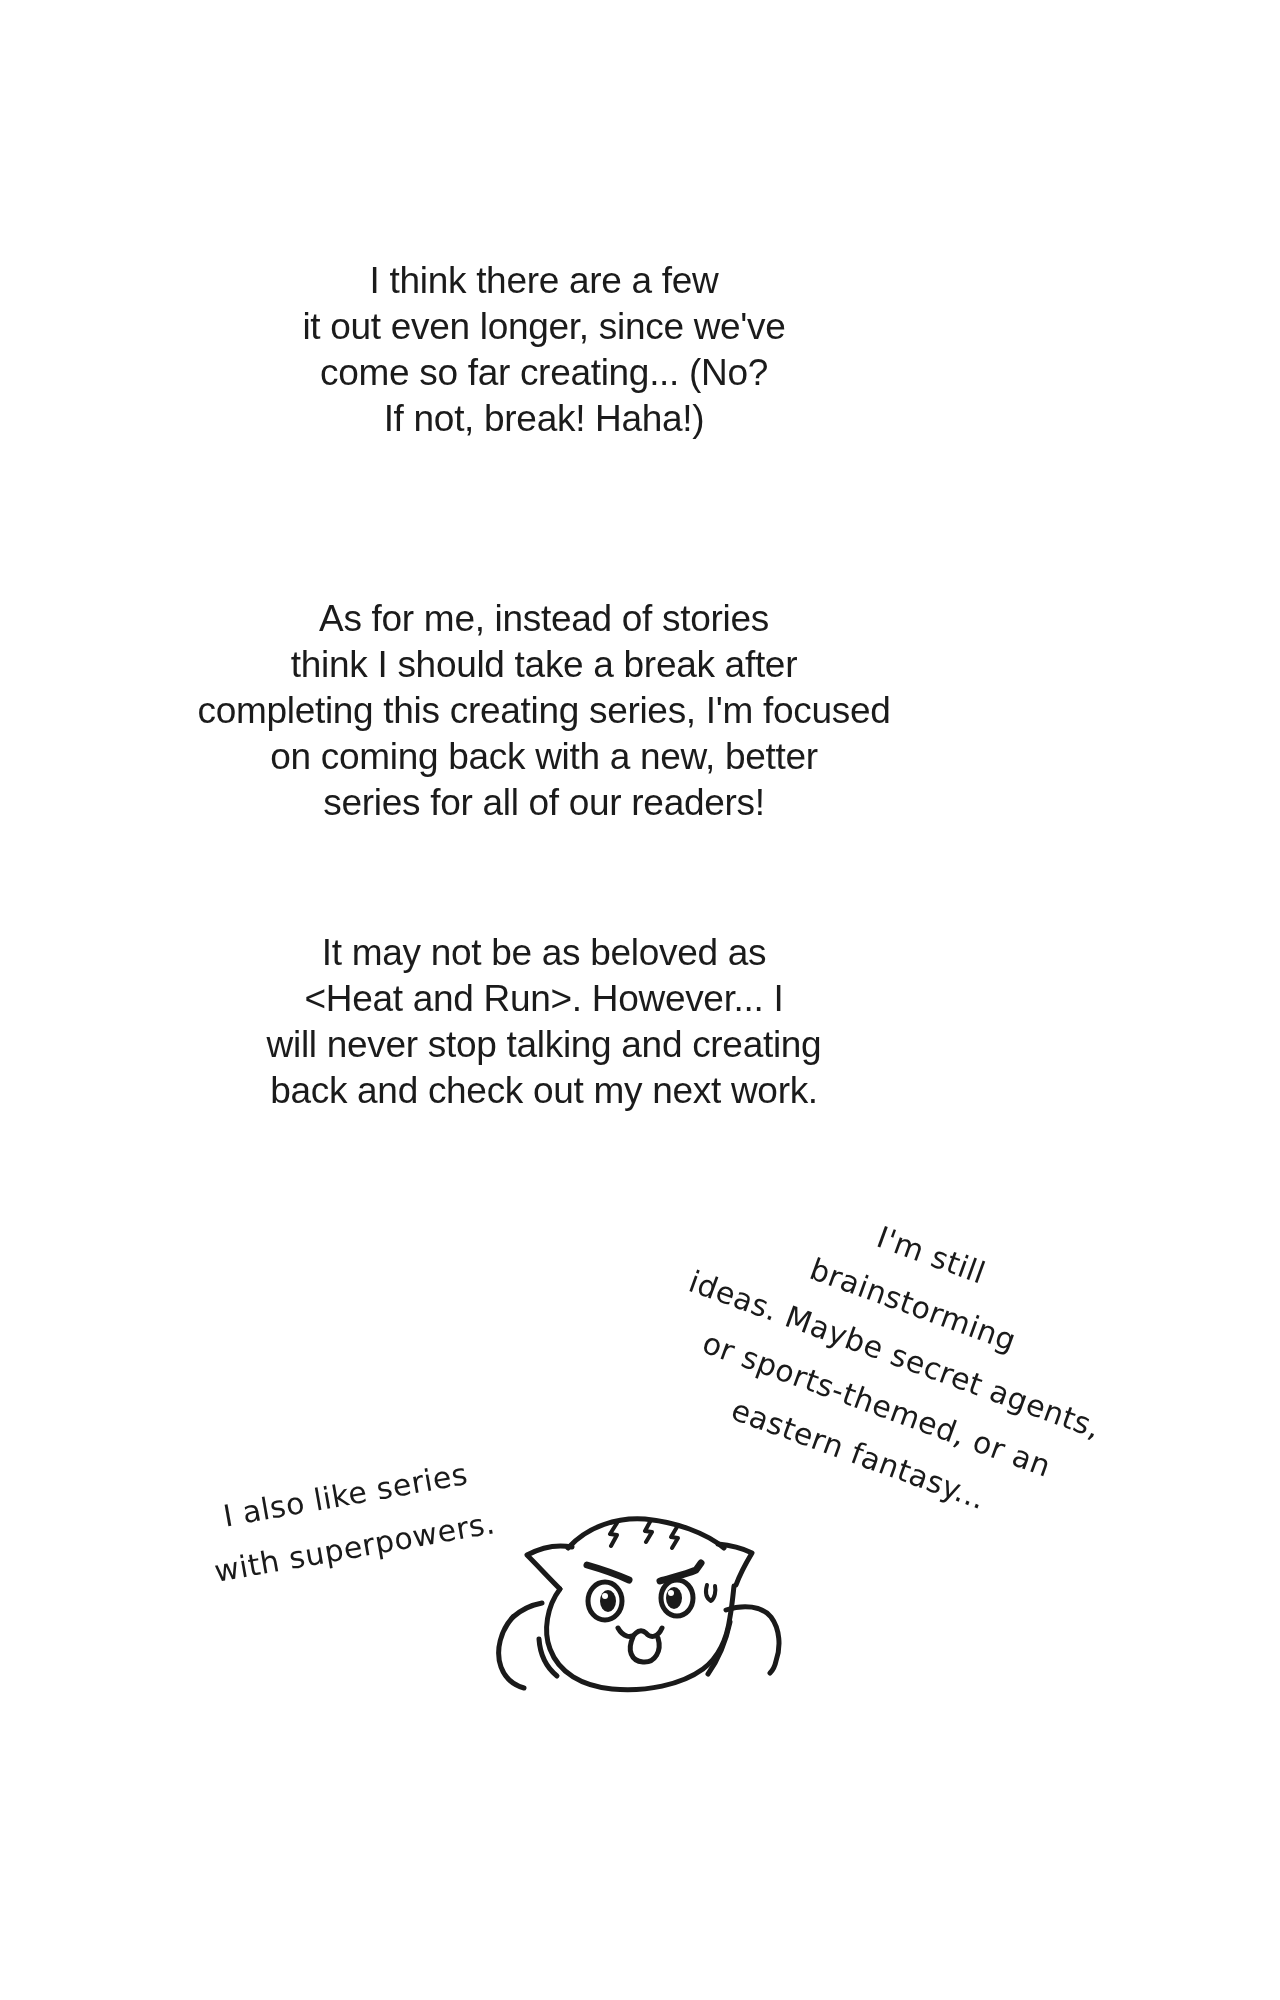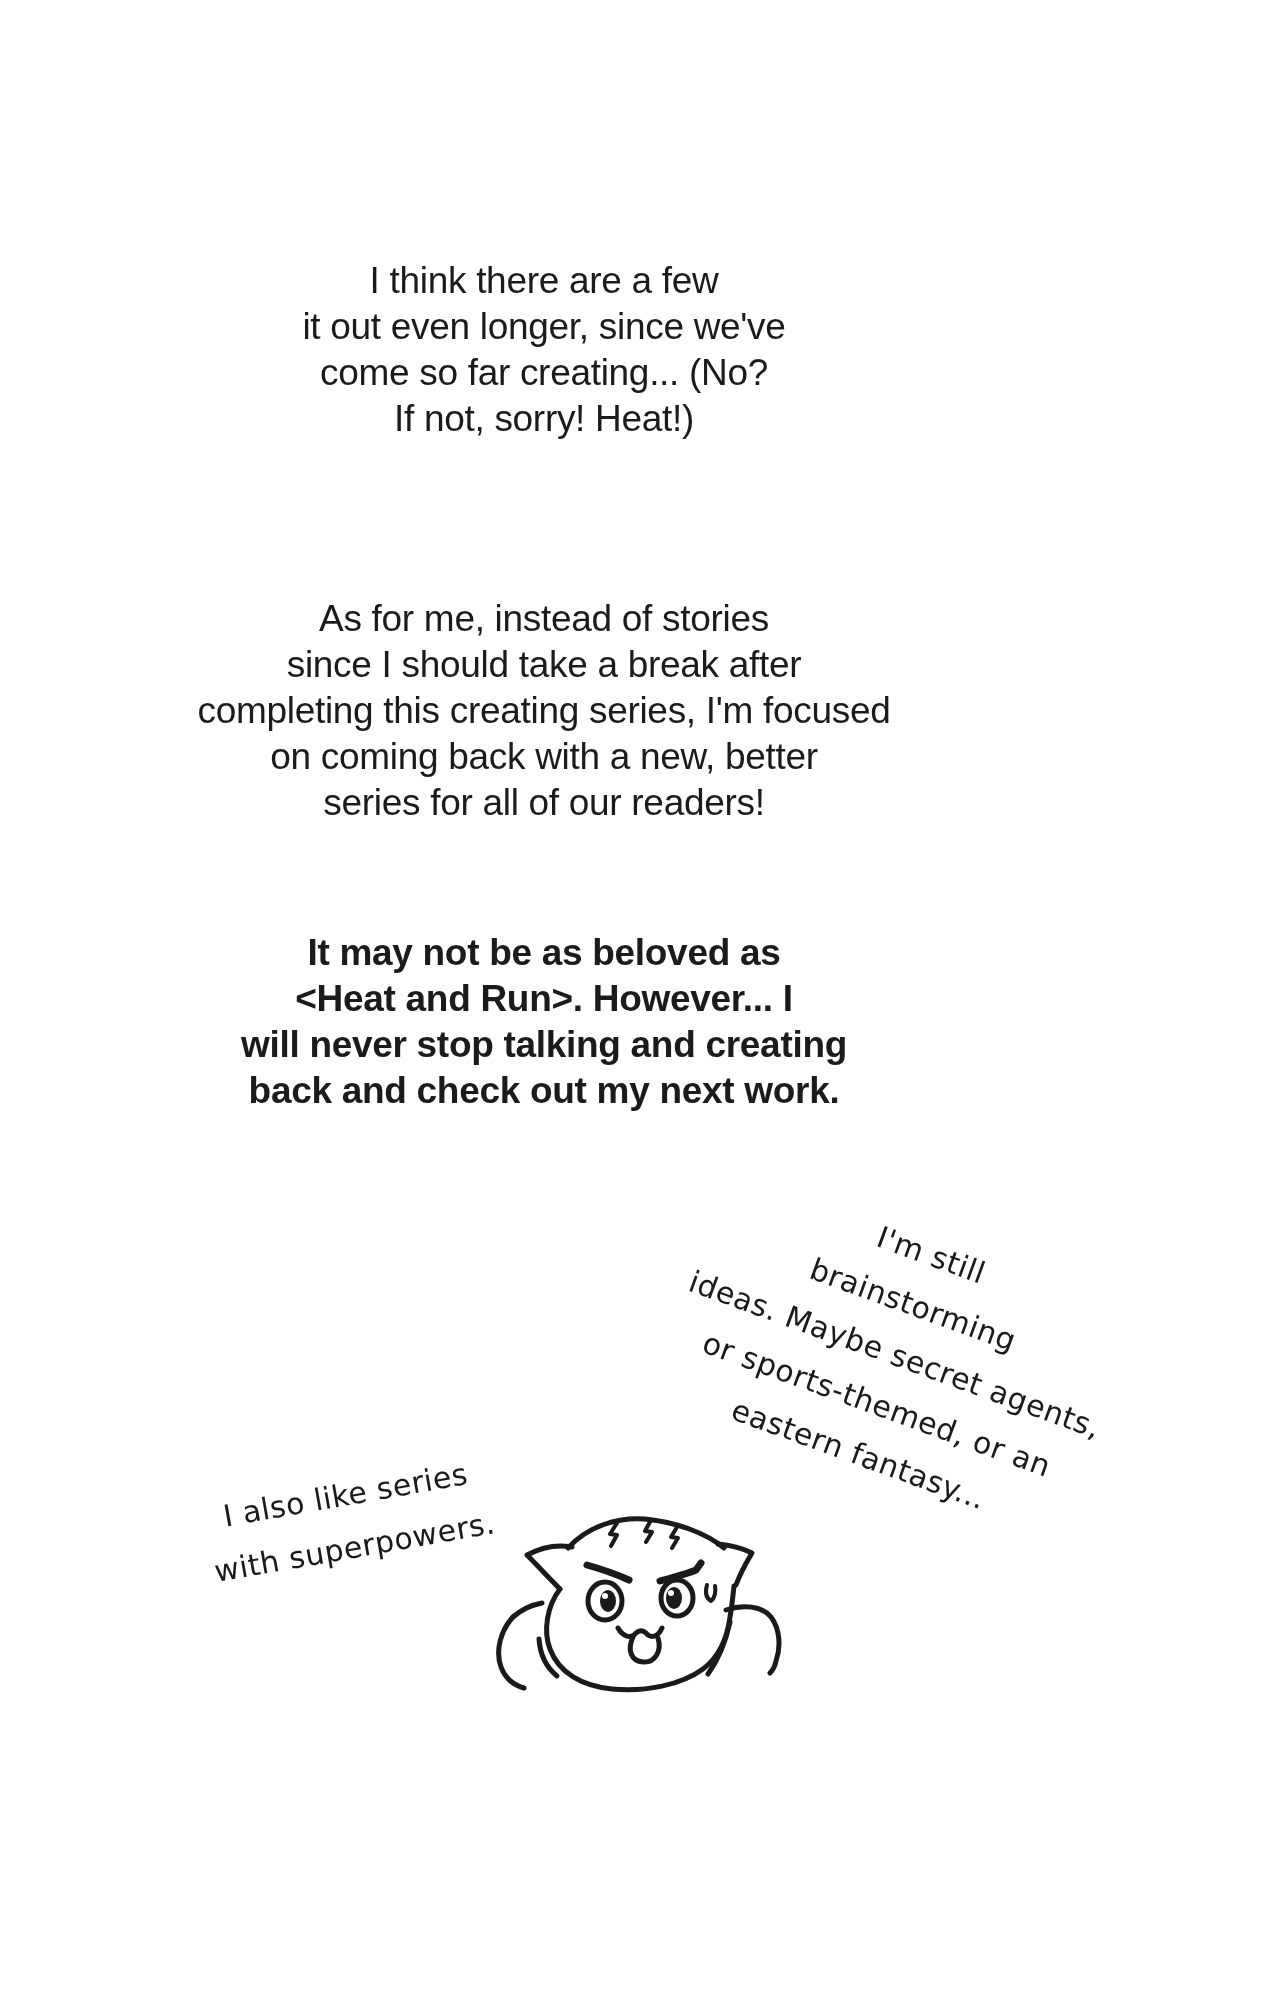--- a/index.html
+++ b/index.html
@@ -21,21 +21,21 @@
     left: 0;
     width: 1088px;
     text-align: center;
     font-size: 37px;
     line-height: 46px;
     letter-spacing: -0.3px;
     color: #1b1b1b;
   }
   .para-1 { top: 258px; }
   .para-2 { top: 596px; }
-  .para-3 { top: 930px; font-weight: bold; }
+  .para-3 { top: 930px; }
 
   .hand-note {
     position: absolute;
     text-align: center;
     font-family: "DejaVu Sans", cursive;
     font-size: 30px;
     line-height: 53px;
     letter-spacing: 0.5px;
     color: #1a1a1a;
     white-space: nowrap;
@@ -64,26 +64,26 @@
 </style>
 </head>
 <body>
 
 <div class="page">
 
   <div class="para para-1">
     <div>I think there are a few</div>
     <div>it out even longer, since we've</div>
     <div>come so far creating... (No?</div>
-    <div>If not, sorry! Heat!)</div>
+    <div>If not, break! Haha!)</div>
   </div>
 
   <div class="para para-2">
     <div>As for me, instead of stories</div>
-    <div>since I should take a break after</div>
+    <div>think I should take a break after</div>
     <div>completing this creating series, I'm focused</div>
     <div>on coming back with a new, better</div>
     <div>series for all of our readers!</div>
   </div>
 
   <div class="para para-3">
     <div>It may not be as beloved as</div>
     <div>&lt;Heat and Run&gt;. However... I</div>
     <div>will never stop talking and creating</div>
     <div>back and check out my next work.</div>

